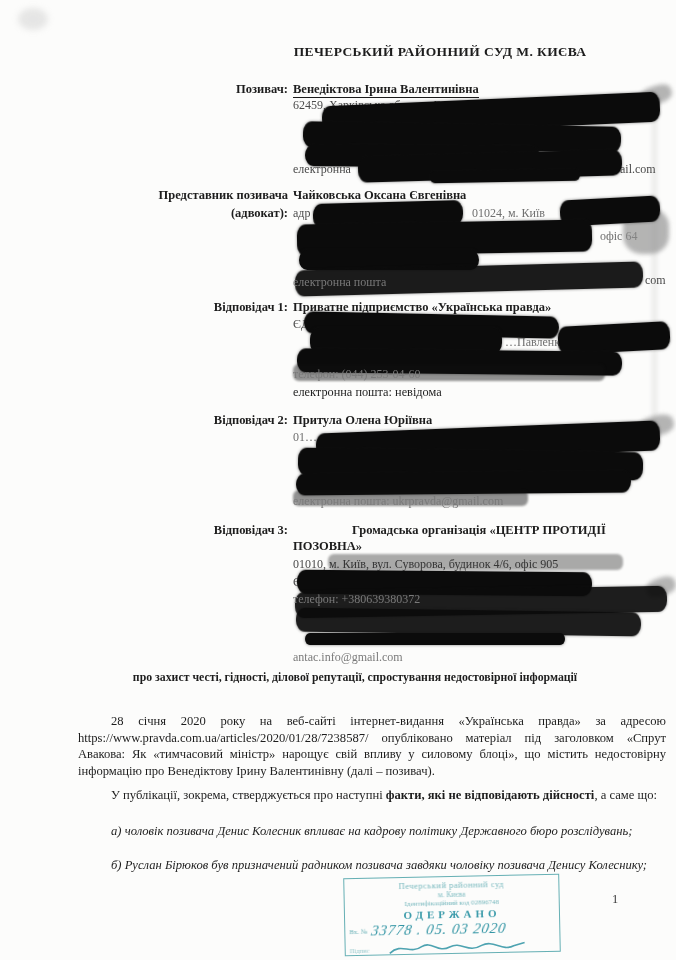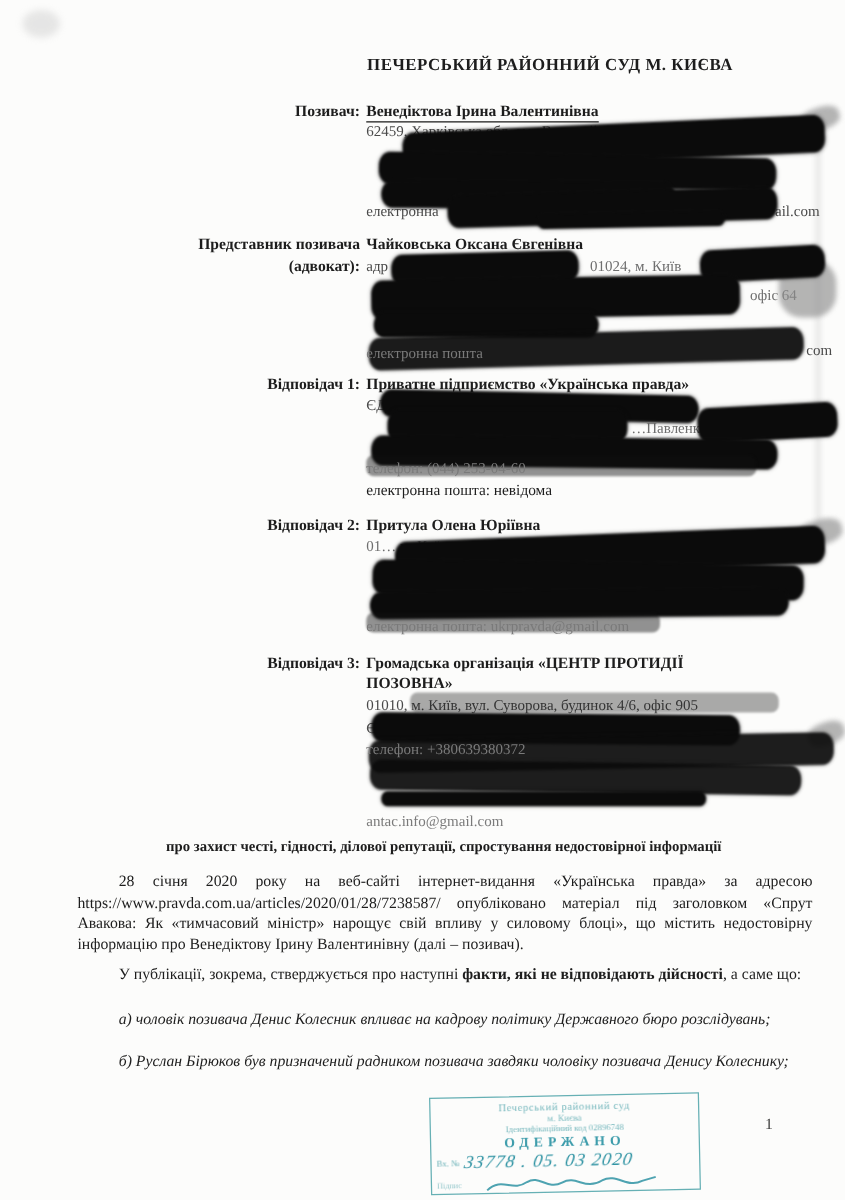--- a/index.html
+++ b/index.html
@@ -20,21 +20,21 @@
   .frag-faint{color:#6f6f6f;font-size:12px;white-space:nowrap;filter:blur(.3px);}
   .frag-through{color:#7a7a7a;font-size:12px;white-space:nowrap;z-index:6;filter:blur(.4px);}
   
   .blot{position:absolute;background:#0b0b0b;border-radius:9px/11px;
     filter:blur(.7px);box-shadow:0 0 3px rgba(20,20,20,.55);z-index:4;}
   .smear{position:absolute;background:#8e8e8e;filter:blur(2.2px);opacity:.65;z-index:3;border-radius:40%;}
   .shade{position:absolute;background:rgba(15,15,15,.45);filter:blur(.8px);z-index:5;border-radius:6px;}
   
   .claim-title{left:62px;top:652px;width:586px;text-align:center;font-weight:bold;font-size:13.5px;letter-spacing:.3px;}
   .claim-subtitle{left:62px;top:670px;width:586px;text-align:center;font-weight:bold;font-size:11.8px;}
-  .para{left:62px;width:588px;font-size:12.6px;line-height:16.6px;text-align:justify;margin:0;}
+  .para{left:62px;width:588px;font-size:12.6px;line-height:16.6px;text-align:justify;margin:16px;}
   .indent{text-indent:33px;}
   .italic{font-style:italic;}
   
   .edge-streak{left:652px;top:95px;width:5px;height:330px;background:#c9c9c9;opacity:.35;filter:blur(2px);}
   .corner-smudge{left:18px;top:8px;width:30px;height:22px;background:#bdbdbd;opacity:.35;filter:blur(3px);border-radius:50%;}
   
   .stamp{left:344px;top:876px;width:214px;height:76px;
     border:1.6px solid rgba(64,156,163,.8);transform:rotate(-1.2deg);
     color:#48a0a8;text-align:center;z-index:7;}
   .stamp .blurry{filter:blur(.45px);}
@@ -105,21 +105,21 @@
   <div class="abs pval bold" style="top:413px;">Притула Олена Юріївна</div>
   <div class="abs pval frag-faint" style="top:430px;">01… м. Київ, вул. Івана Франка, будинок …</div>
   <div class="abs frag-through" style="left:293px;top:494px;">електронна пошта: ukrpravda@gmail.com</div>
   <div class="blot" style="left:316px;top:427px;width:344px;height:30px;transform:rotate(-2.2deg);"></div>
   <div class="smear" style="left:638px;top:416px;width:36px;height:20px;transform:rotate(-15deg);"></div>
   <div class="blot" style="left:298px;top:450px;width:345px;height:28px;transform:rotate(.8deg);"></div>
   <div class="blot" style="left:296px;top:472px;width:335px;height:22px;transform:rotate(-.5deg);"></div>
   <div class="shade" style="left:293px;top:490px;width:235px;height:16px;"></div>
 
   <div class="abs plabel" style="top:523px;">Відповідач 3:</div>
-  <div class="abs pval bold" style="top:523px;">Громадська організація «ЦЕНТР ПРОТИДІЇ</div>
+  <div class="abs pval bold" style="top:523px;text-align:center;">Громадська організація «ЦЕНТР ПРОТИДІЇ</div>
   <div class="abs pval bold" style="top:539px;">ПОЗОВНА»</div>
   <div class="abs pval frag" style="top:557px;">01010, м. Київ, вул. Суворова, будинок 4/6, офіс 905</div>
   <div class="shade" style="left:328px;top:554px;width:295px;height:16px;background:rgba(15,15,15,.35);"></div>
   <div class="abs pval frag" style="top:575px;">ЄДРПОУ</div>
   <div class="abs frag-through" style="left:293px;top:592px;">телефон: +380639380372</div>
   <div class="abs frag-through" style="left:293px;top:650px;">antac.info@gmail.com</div>
   <div class="blot" style="left:297px;top:571px;width:295px;height:24px;transform:rotate(.5deg);"></div>
   <div class="blot" style="left:295px;top:589px;width:372px;height:26px;transform:rotate(-1deg);opacity:.92;"></div>
   <div class="smear" style="left:646px;top:578px;width:30px;height:18px;transform:rotate(-20deg);"></div>
   <div class="blot" style="left:296px;top:610px;width:345px;height:24px;transform:rotate(.8deg);opacity:.92;"></div>

